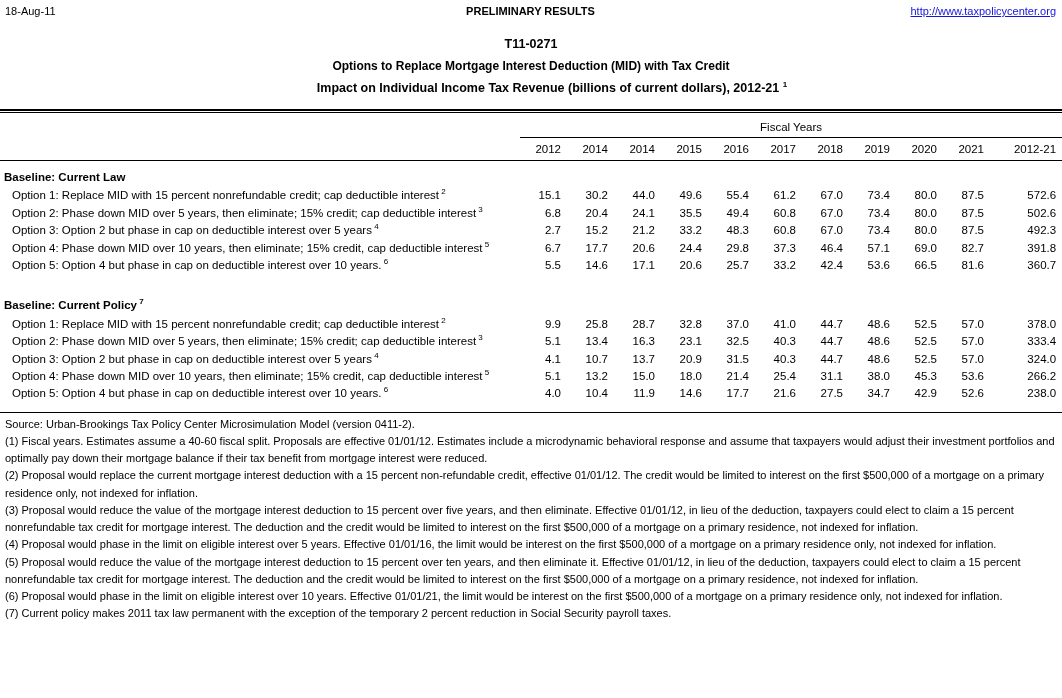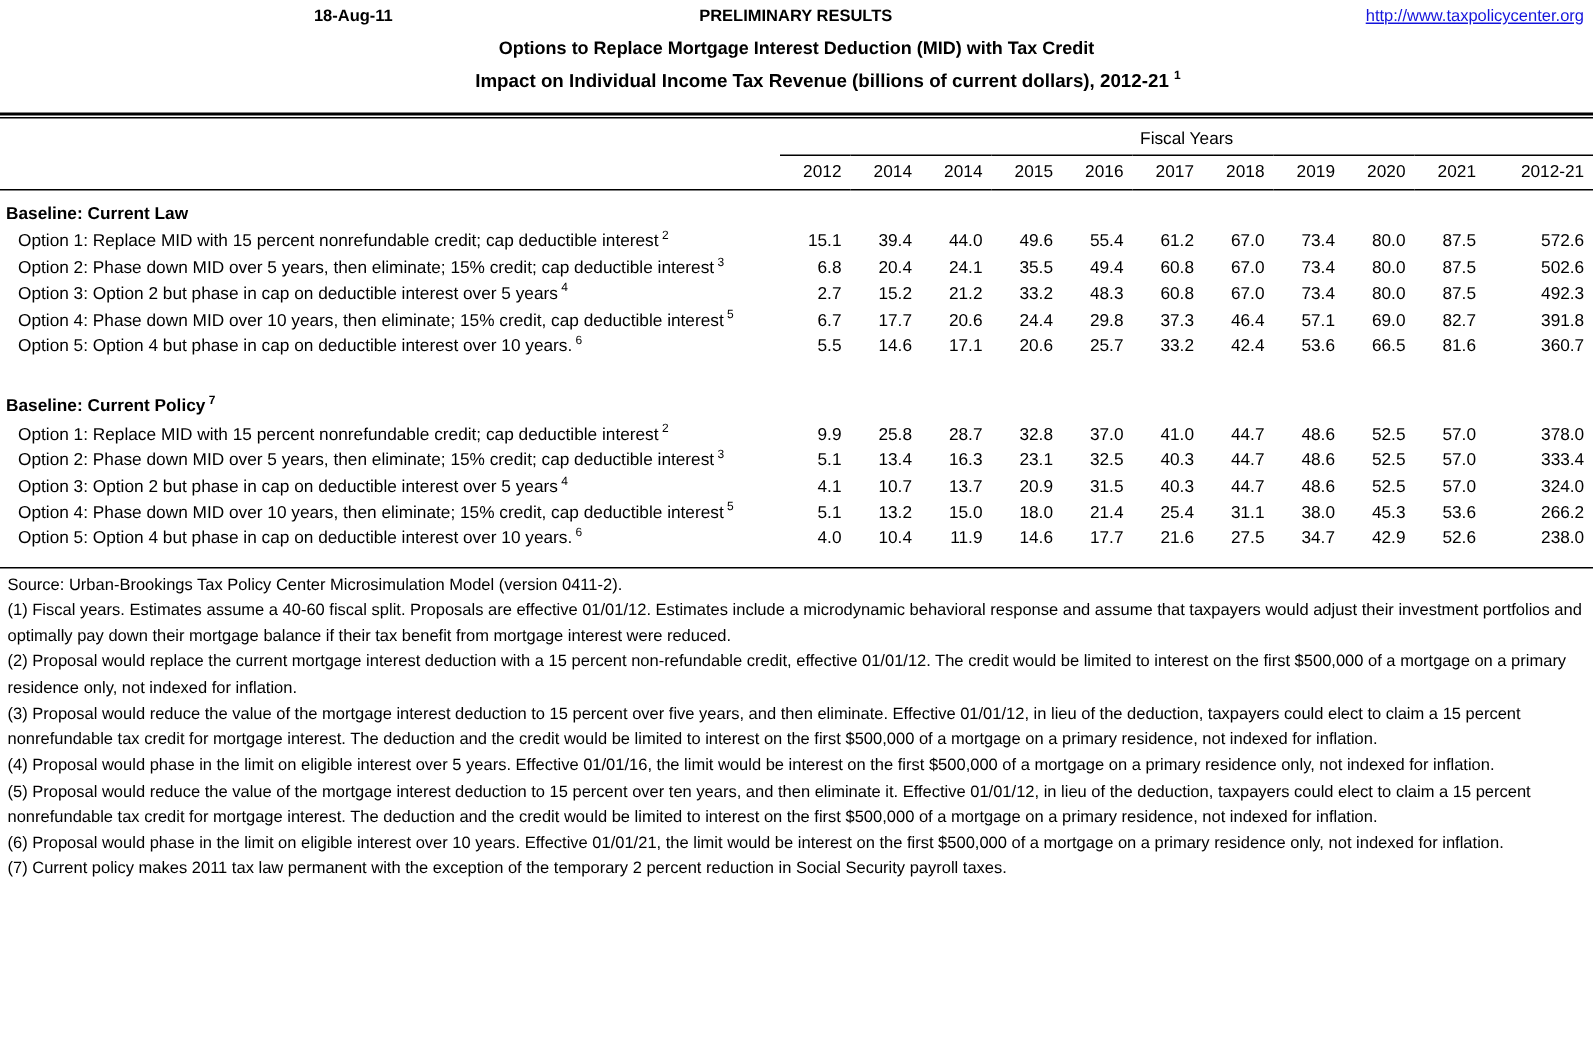--- a/index.html
+++ b/index.html
@@ -9,21 +9,21 @@
     background: #ffffff; color: #000000;
     font-family: "Liberation Sans", sans-serif;
   }
   sup { font-size: 8px; line-height: 0; vertical-align: super; }
 
   
   .topbar {
     display: grid; grid-template-columns: 1fr auto 1fr;
     align-items: start; padding: 5px 6px 0 5px; font-size: 11px;
   }
-  .topbar .date { font-weight: bold; text-align: center; }
+  .topbar .date { font-weight: normal; text-align: left; }
   .topbar .status { font-weight: bold; text-align: center; }
   .topbar .linkwrap { text-align: right; }
   .topbar a { text-decoration: underline; cursor: pointer; font-weight: normal; }
 
   
   .titles { text-align: center; font-weight: bold; }
   .titles .code { margin-top: 20px; font-size: 12.5px; }
   .titles .main { margin-top: 8px;  font-size: 12px; }
   .titles .sub  { margin-top: 8px;  font-size: 12.5px; padding-left: 42px; }
 
@@ -66,20 +66,21 @@
 
   <header class="topbar">
     <span class="date">18-Aug-11</span>
     <span class="status">PRELIMINARY RESULTS</span>
     <span class="linkwrap">
       <a id="tpc-link" style="color: rgb(20, 20, 220);">http://www.taxpolicycenter.org</a>
     </span>
   </header>
 
   <section class="titles">
+    <div class="code">T11-0271</div>
     <div class="main">Options to Replace Mortgage Interest Deduction (MID) with Tax Credit</div>
     <div class="sub"><span>Impact on Individual Income Tax Revenue (billions of current dollars), 2012-21</span> <sup>1</sup></div>
   </section>
 
   <div class="rule-double"></div>
 
   <table>
     <colgroup>
       <col style="width:520px">
       <col style="width:47px">
@@ -114,21 +115,21 @@
           <th class="yr">2012-21</th>
         </tr>
     </thead>
     <tbody id="tbody">
         <tr class="sechead">
           <td colspan="12"><span>Baseline: Current Law</span></td>
         </tr>
         <tr>
           <td class="lbl"><span>Option 1: Replace MID with 15 percent nonrefundable credit; cap deductible interest</span><sup> 2</sup></td>
           <td class="num">15.1</td>
-          <td class="num">39.4</td>
+          <td class="num">30.2</td>
           <td class="num">44.0</td>
           <td class="num">49.6</td>
           <td class="num">55.4</td>
           <td class="num">61.2</td>
           <td class="num">67.0</td>
           <td class="num">73.4</td>
           <td class="num">80.0</td>
           <td class="num">87.5</td>
           <td class="num">572.6</td>
         </tr>

